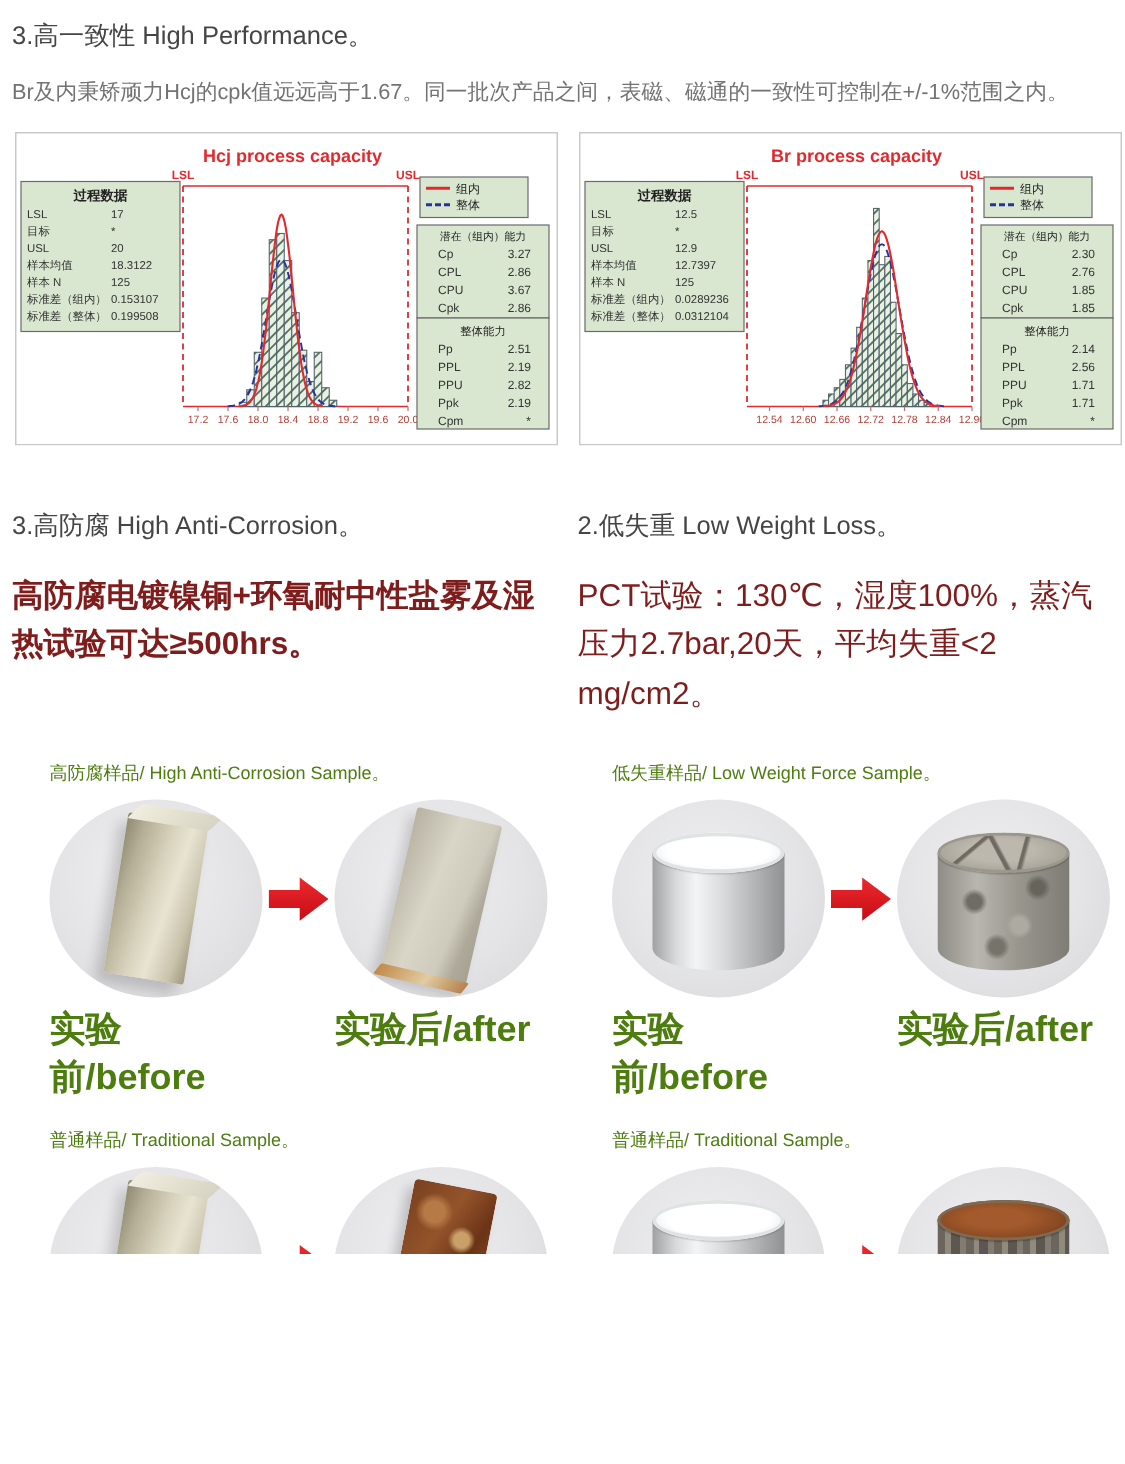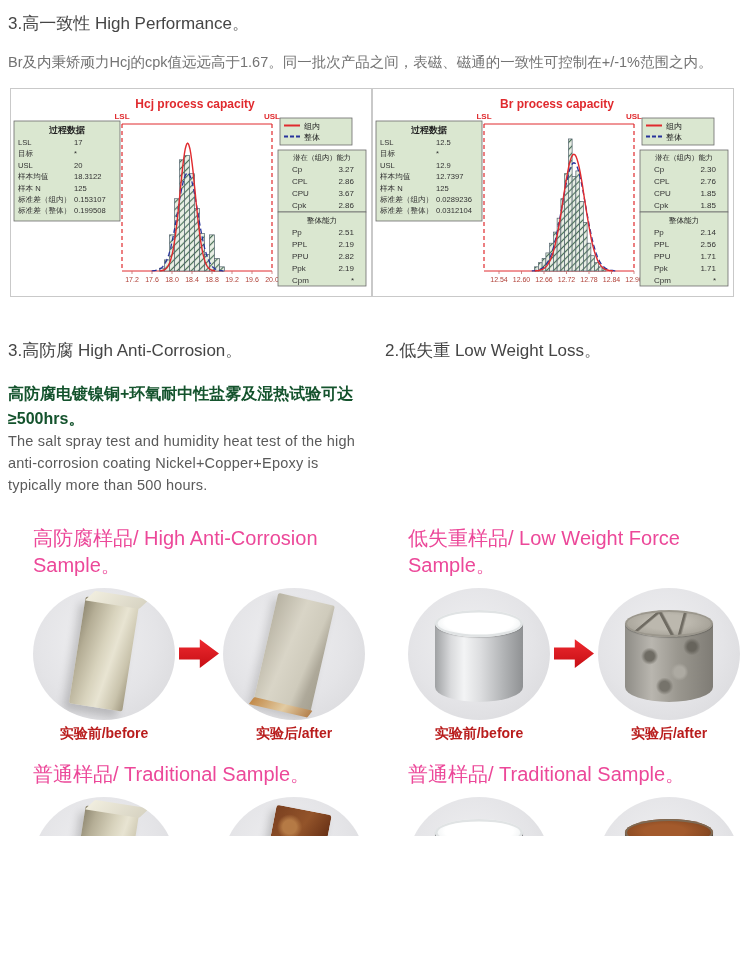--- a/index.html
+++ b/index.html
@@ -6,46 +6,46 @@
   .page {
     width:750px; height:836px; position:relative; background:#fff; overflow:hidden;
     font-family:"Liberation Sans","DejaVu Sans",sans-serif; color:#4f4f4f;
   }
   .sec-heading { font-size:17px; color:#454545; font-weight:400; margin:0; }
   #h3-heading { padding:12px 0 0 8px; }
   .para { font-size:14.5px; line-height:1.5; color:#737373; margin:0; }
   #p3 { padding:17px 8px 0 8px; width:735px; }
   #p3 .cn { margin-bottom:2px; }
 
-  .charts-row { display:flex; margin:14px 0 0 10px; }
+  .charts-row { display:flex; gap:14px; margin:14px 0 0 10px; }
   .chart { width:362px; height:209px; }
 
   .sections45 { display:grid; grid-template-columns:377px 1fr; padding:0 8px 0 8px; margin-top:42px; }
   .col45 .sec-heading { margin-bottom:20px; }
-  .col45 .cn { font-size:16px; line-height:1.55; color:#14532d; margin:0; }
+  .col45 .cn { font-size:21px; line-height:1.55; color:#7f1d1d; margin:0; }
   .col45 .cn.bold { font-weight:700; }
   .col45 .en { font-size:14.5px; line-height:1.5; color:#5a5a5a; margin:0; }
   #col4 { padding-right:24px; }
   #col4 .en { letter-spacing:0.2px; }
 
   .samples { margin-top:28px; display:grid; grid-template-columns:375px 375px; row-gap:18px; }
-  .sample-heading { font-size:20px; color:#ec4899; padding-left:33px; margin-bottom:9px; }
+  .sample-heading { font-size:12px; color:#4d7c0f; padding-left:33px; margin-bottom:9px; }
   .photo-row { display:flex; align-items:center; padding-left:33px; }
   .ph-oval {
     width:142px; height:132px; border-radius:50%; flex:none; position:relative; overflow:hidden;
     background:radial-gradient(ellipse at 45% 40%, #efeff1 0%, #e4e4e7 55%, #d6d6d9 100%);
     display:flex; align-items:center; justify-content:center;
   }
   .arrow {
     width:40px; height:30px; flex:none; margin:0 4px;
     background:linear-gradient(#ee2a30,#c50d13);
     clip-path:polygon(0 30%,52% 30%,52% 2%,100% 50%,52% 98%,52% 70%,0 70%);
   }
   .labels-row { display:flex; padding-left:33px; margin-top:5px; }
-  .labels-row span { width:142px; text-align:center; font-weight:700; font-size:14px; color:#b91c1c; }
+  .labels-row span { width:142px; font-weight:700; font-size:24px; color:#4d7c0f; }
   .labels-row .spacer { width:48px; }
 
   
   .block-before {
     width:54px; height:108px; transform:rotate(9deg); border-radius:2px; position:relative;
     background:linear-gradient(100deg,#8f8872 0%,#b5ae96 18%,#d8d3bd 45%,#e8e4d2 62%,#c9c3ac 85%,#a29a82 100%);
     box-shadow:-5px 7px 9px rgba(0,0,0,.18);
   }
   .block-before::before {
     content:""; position:absolute; top:-7px; left:4px; right:-5px; height:11px;
@@ -306,24 +306,24 @@
           <text x="344" y="183" font-size="8" fill="#333" text-anchor="end" font-family="&quot;Liberation Sans&quot;,&quot;DejaVu Sans&quot;,sans-serif" font-weight="normal">1.71</text>
           <text x="282" y="195" font-size="8" fill="#333" text-anchor="start" font-family="&quot;Liberation Sans&quot;,&quot;DejaVu Sans&quot;,sans-serif" font-weight="normal">Cpm</text>
           <text x="344" y="195" font-size="8" fill="#333" text-anchor="end" font-family="&quot;Liberation Sans&quot;,&quot;DejaVu Sans&quot;,sans-serif" font-weight="normal">*</text>
         </svg></div>
   </div>
 
   <div class="sections45">
     <div class="col45" id="col4">
       <h2 class="sec-heading">3.高防腐 High Anti-Corrosion。</h2>
       <p class="cn bold">高防腐电镀镍铜+环氧耐中性盐雾及湿热试验可达≥500hrs。</p>
-      <p class="en">The salt spray test and humidity heat test of the high anti-corrosion coating Nickel+Copper+Epoxy is typically more than 500 hours.</p>
     </div>
     <div class="col45" id="col5">
       <h2 class="sec-heading">2.低失重 Low Weight Loss。</h2>
+      <p class="cn">PCT试验：130℃，湿度100%，蒸汽压力2.7bar,20天，平均失重&lt;2 mg/cm2。</p>
     </div>
   </div>
 
   <div class="samples">
 
     <div class="sample">
       <div class="sample-heading">高防腐样品/ High Anti-Corrosion Sample。</div>
       <div class="photo-row">
         <div class="ph-oval">
           <div class="block-before"></div>

